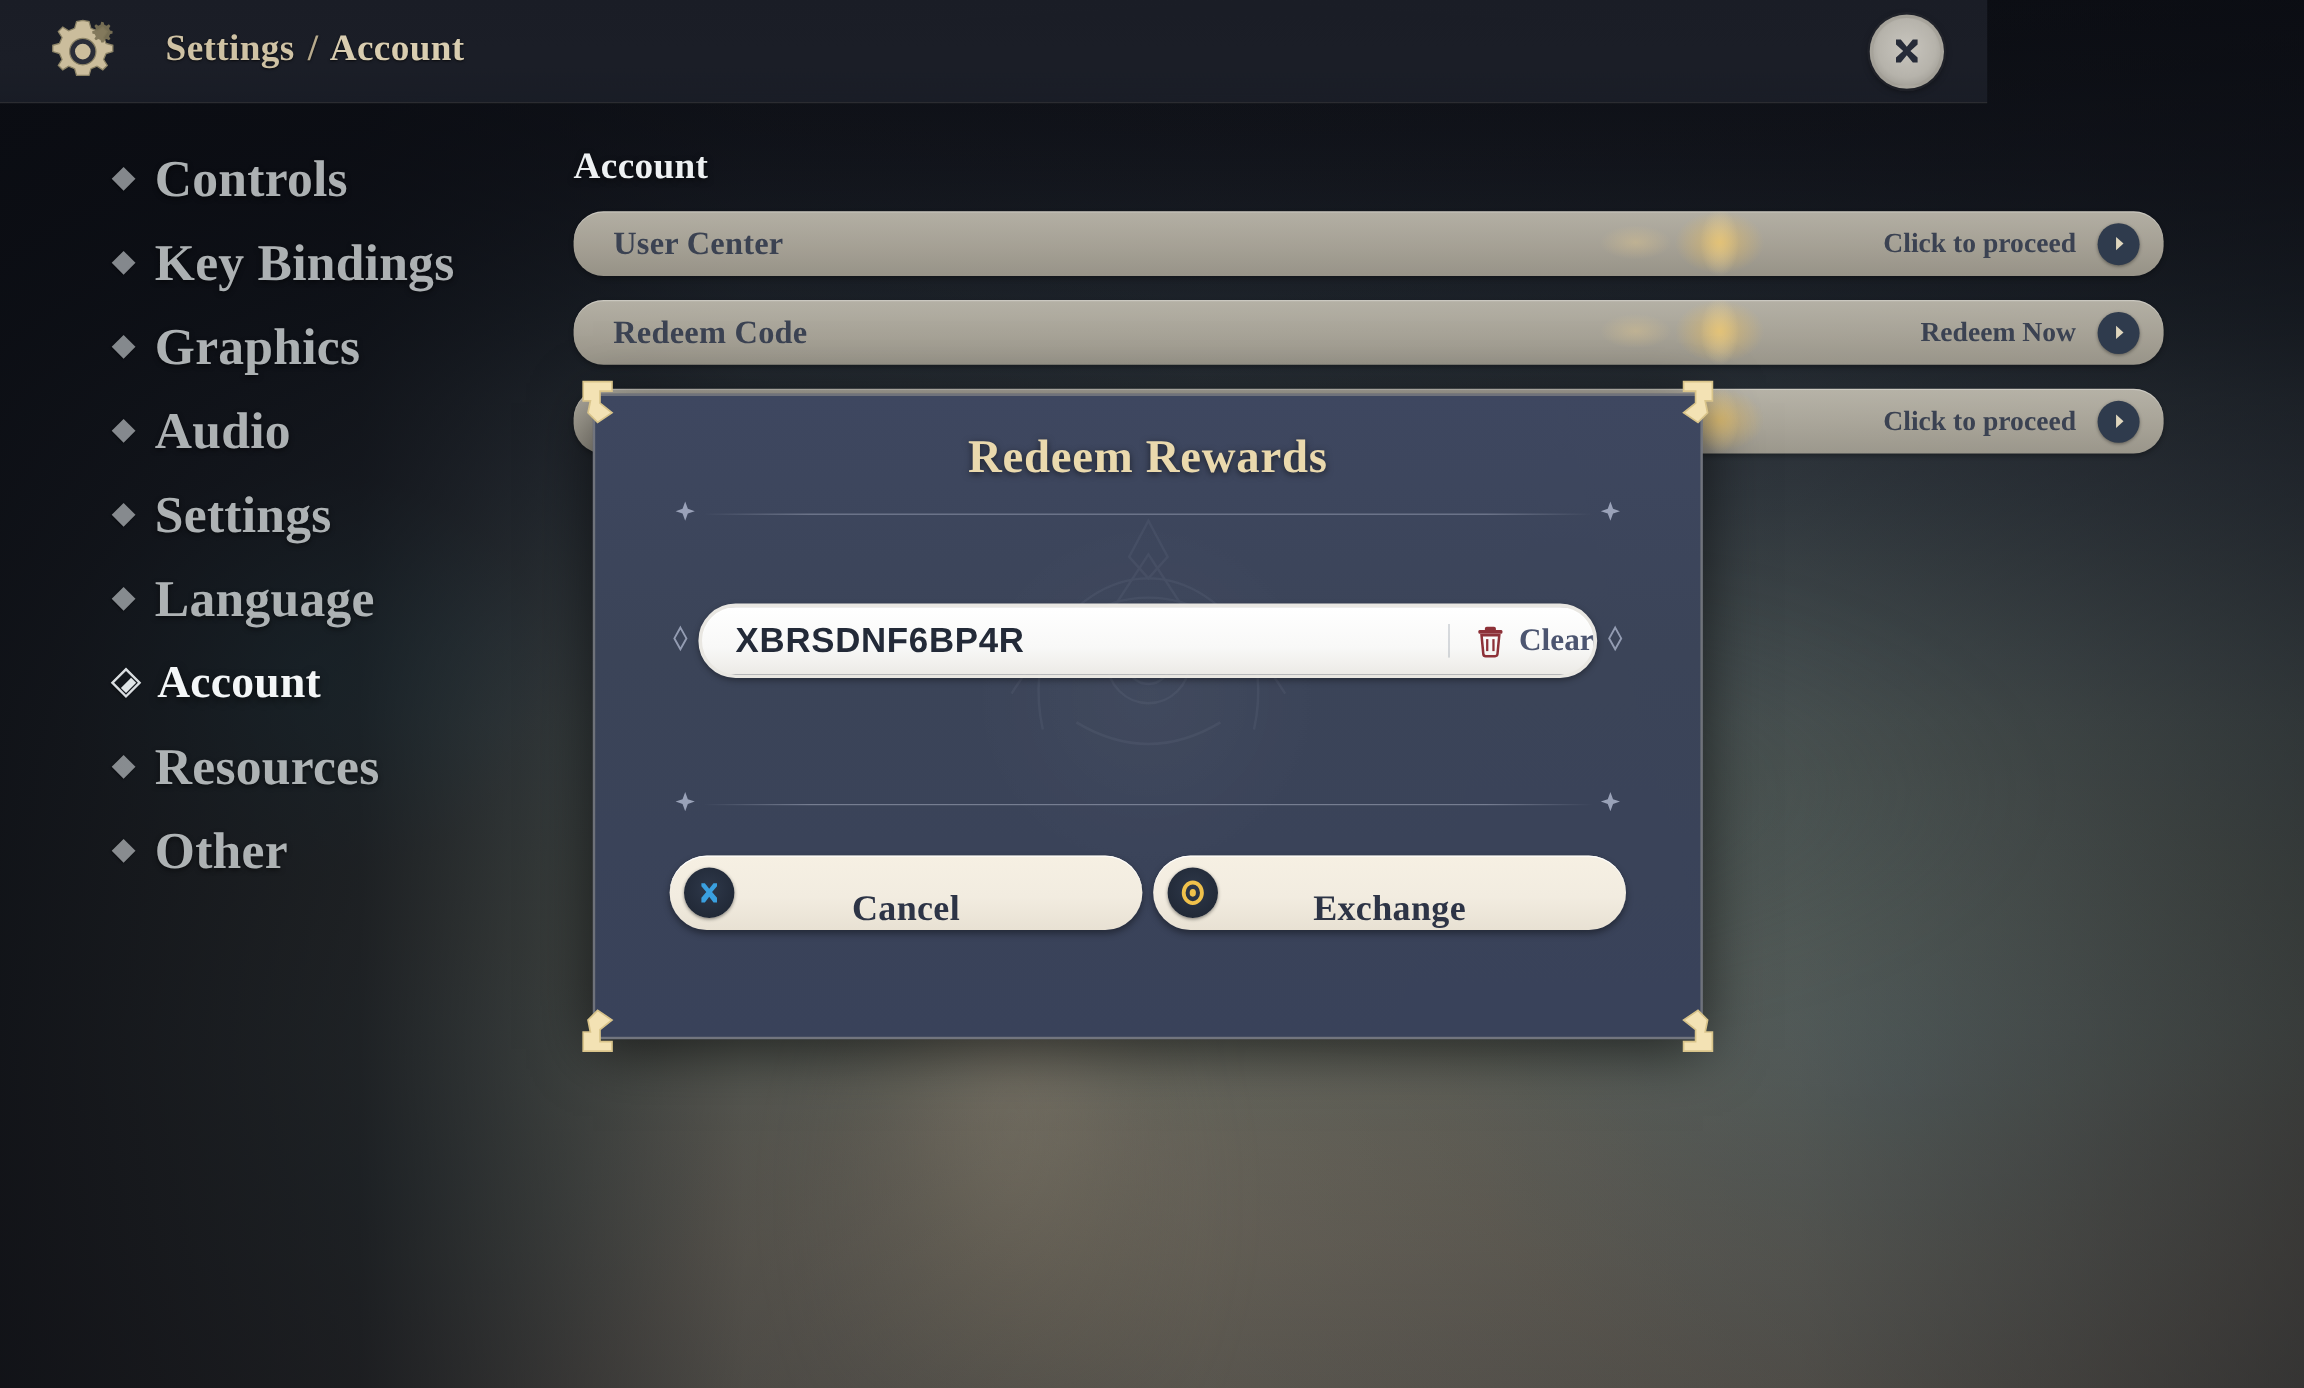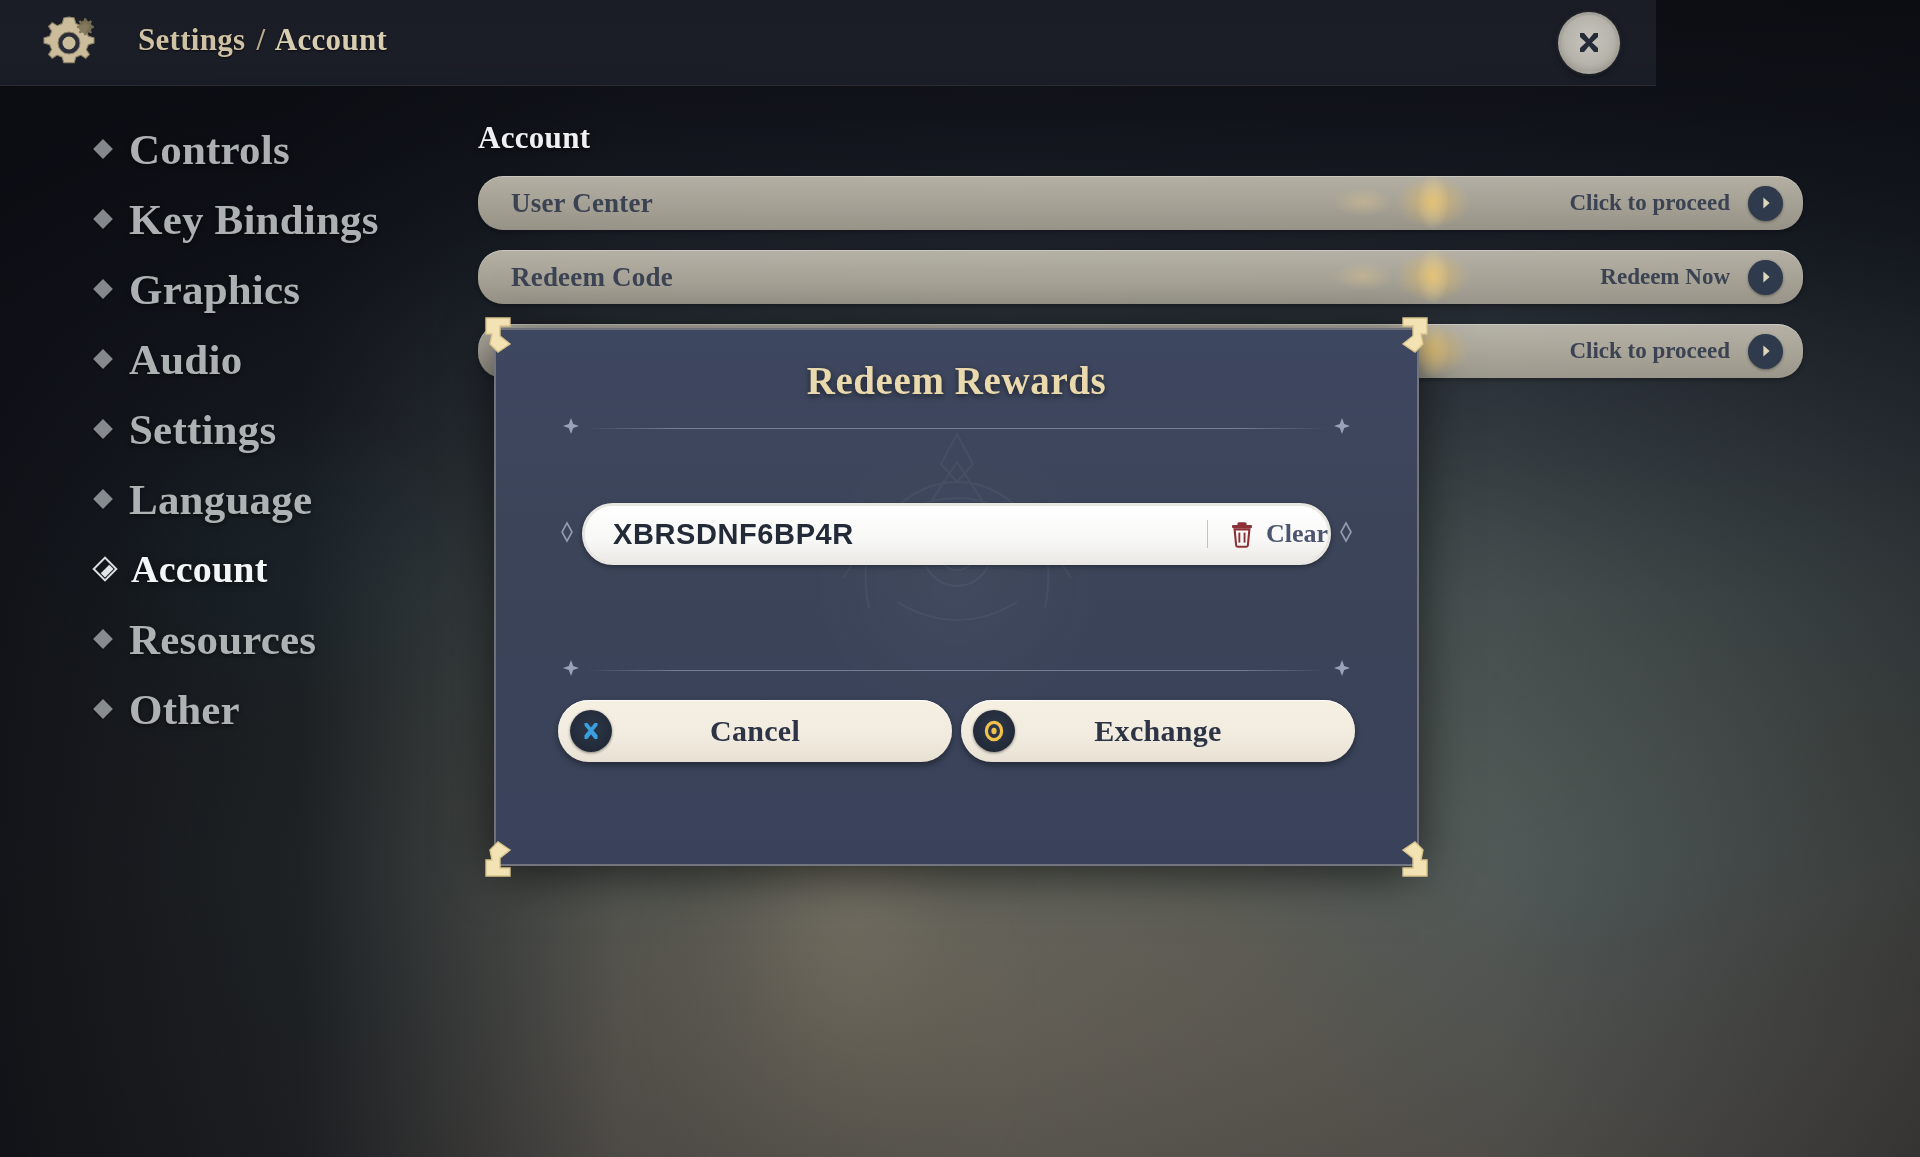--- a/index.html
+++ b/index.html
@@ -194,21 +194,21 @@
   #clear-label{ font-size:26px; font-weight:700; color:#4c5570; }
 
   #btn-row{
     position:absolute; left:62px; right:62px; top:370px; height:62px;
     display:flex; justify-content:space-between;
   }
   .act-btn{
     width:394px; height:62px; border-radius:31px;
     background:linear-gradient(to bottom,#f6f0e3 0%,#f2ece0 55%,#e8e1d3 100%);
     box-shadow:0 3px 6px rgba(0,0,0,.40), inset 0 1px 0 rgba(255,255,255,.85);
-    display:flex; align-items:center; cursor:pointer; position:relative;
+    display:flex; align-items:flex-end; cursor:pointer; position:relative;margin-top:13px;
   }
   .act-btn .bicon{
     position:absolute; left:12px; top:50%; transform:translateY(-50%);
     width:42px; height:42px; border-radius:50%;
     background:radial-gradient(circle at 50% 42%, #2e384a 0%, #222a38 70%, #1b2230 100%);
     display:flex; align-items:center; justify-content:center;
     box-shadow:0 1px 3px rgba(0,0,0,.45);
   }
   .act-btn .blabel{
     width:100%; text-align:center; font-size:30px; font-weight:700;

